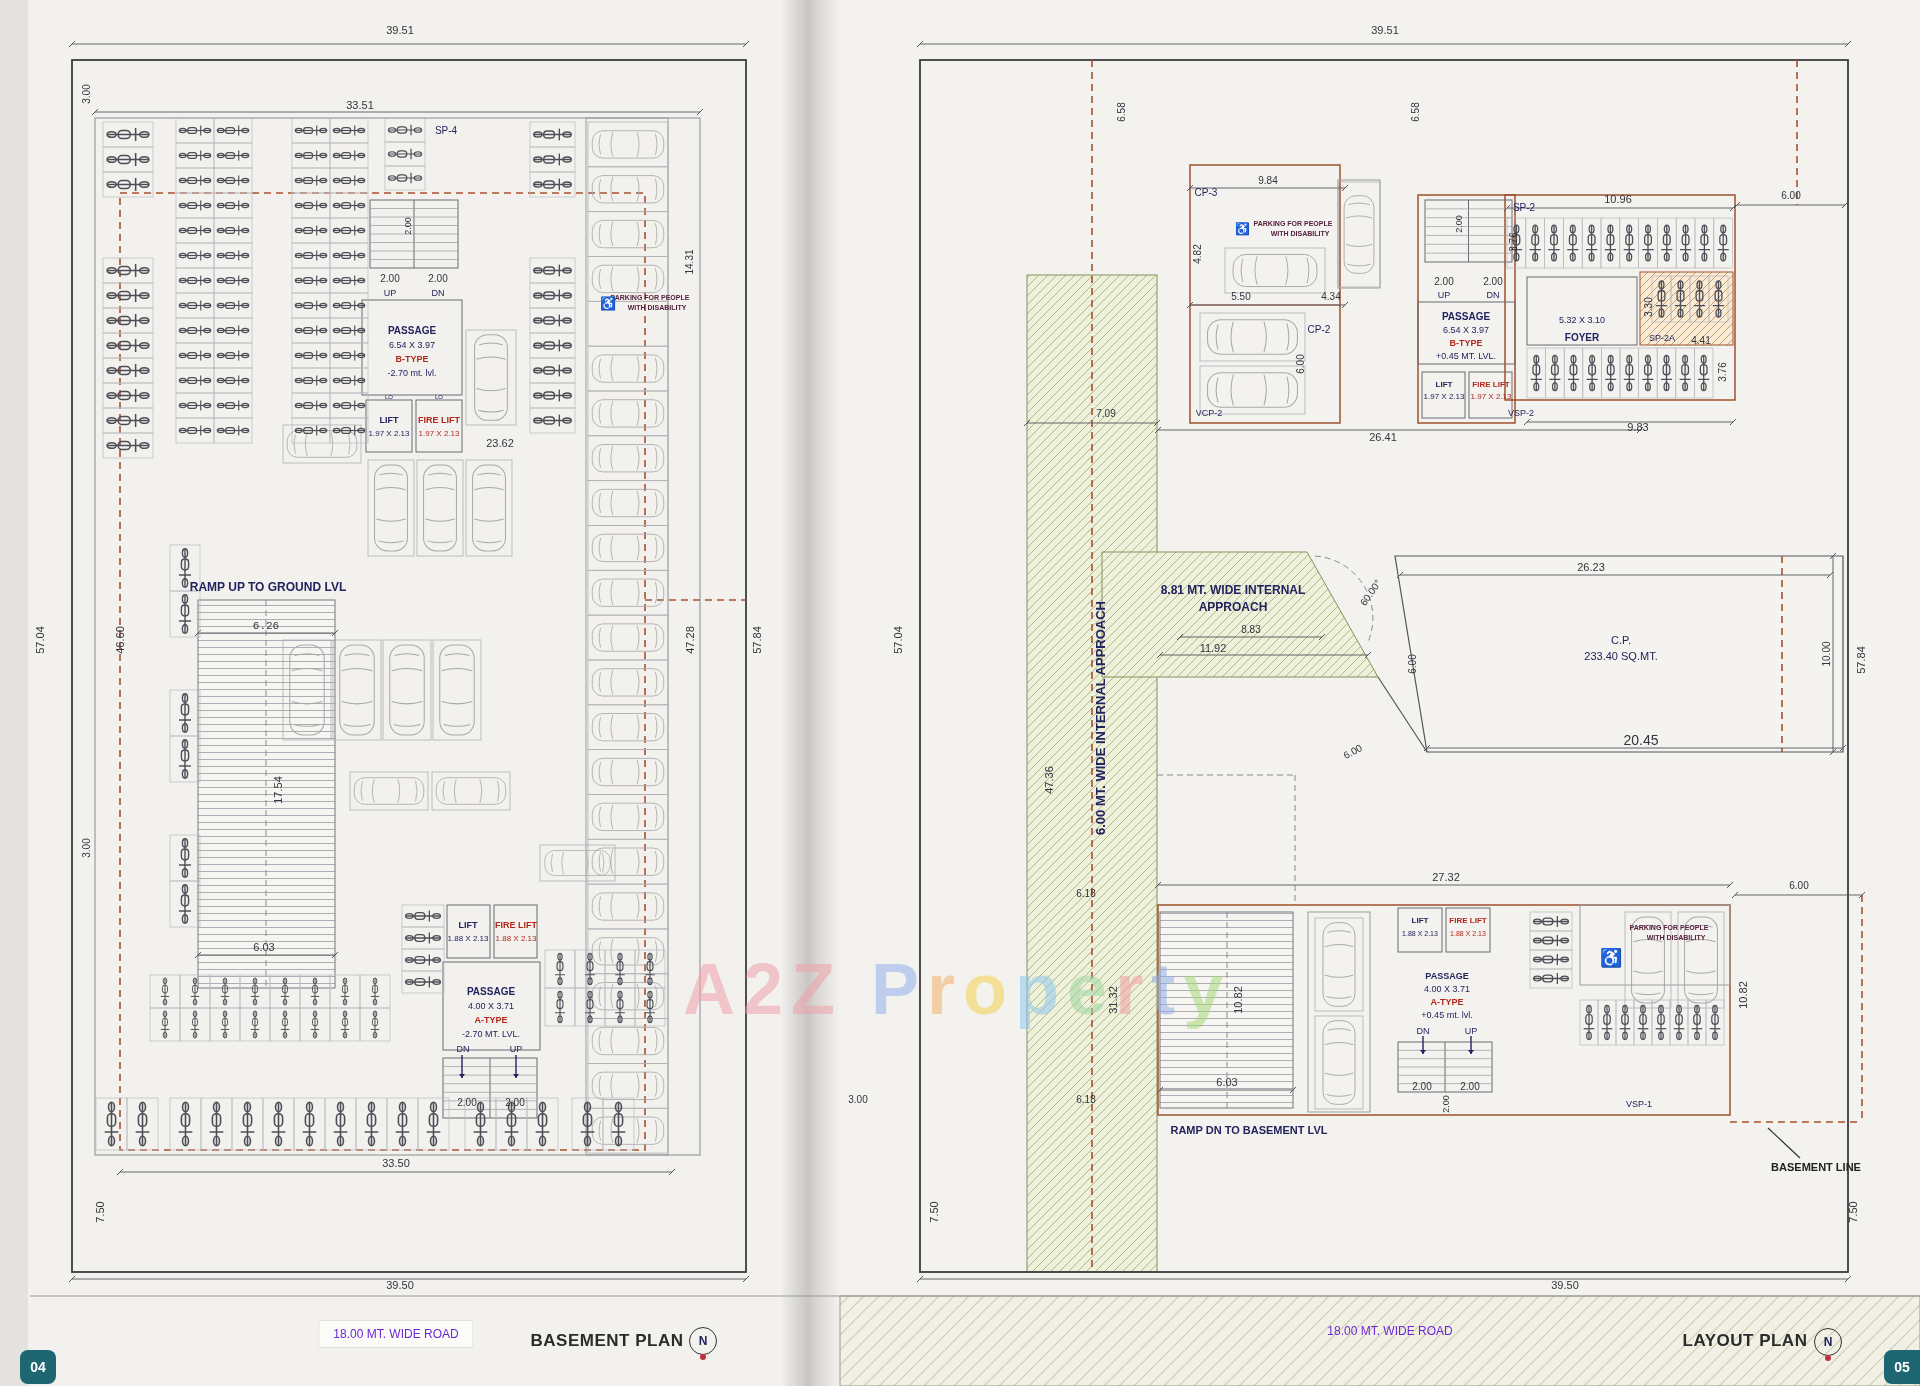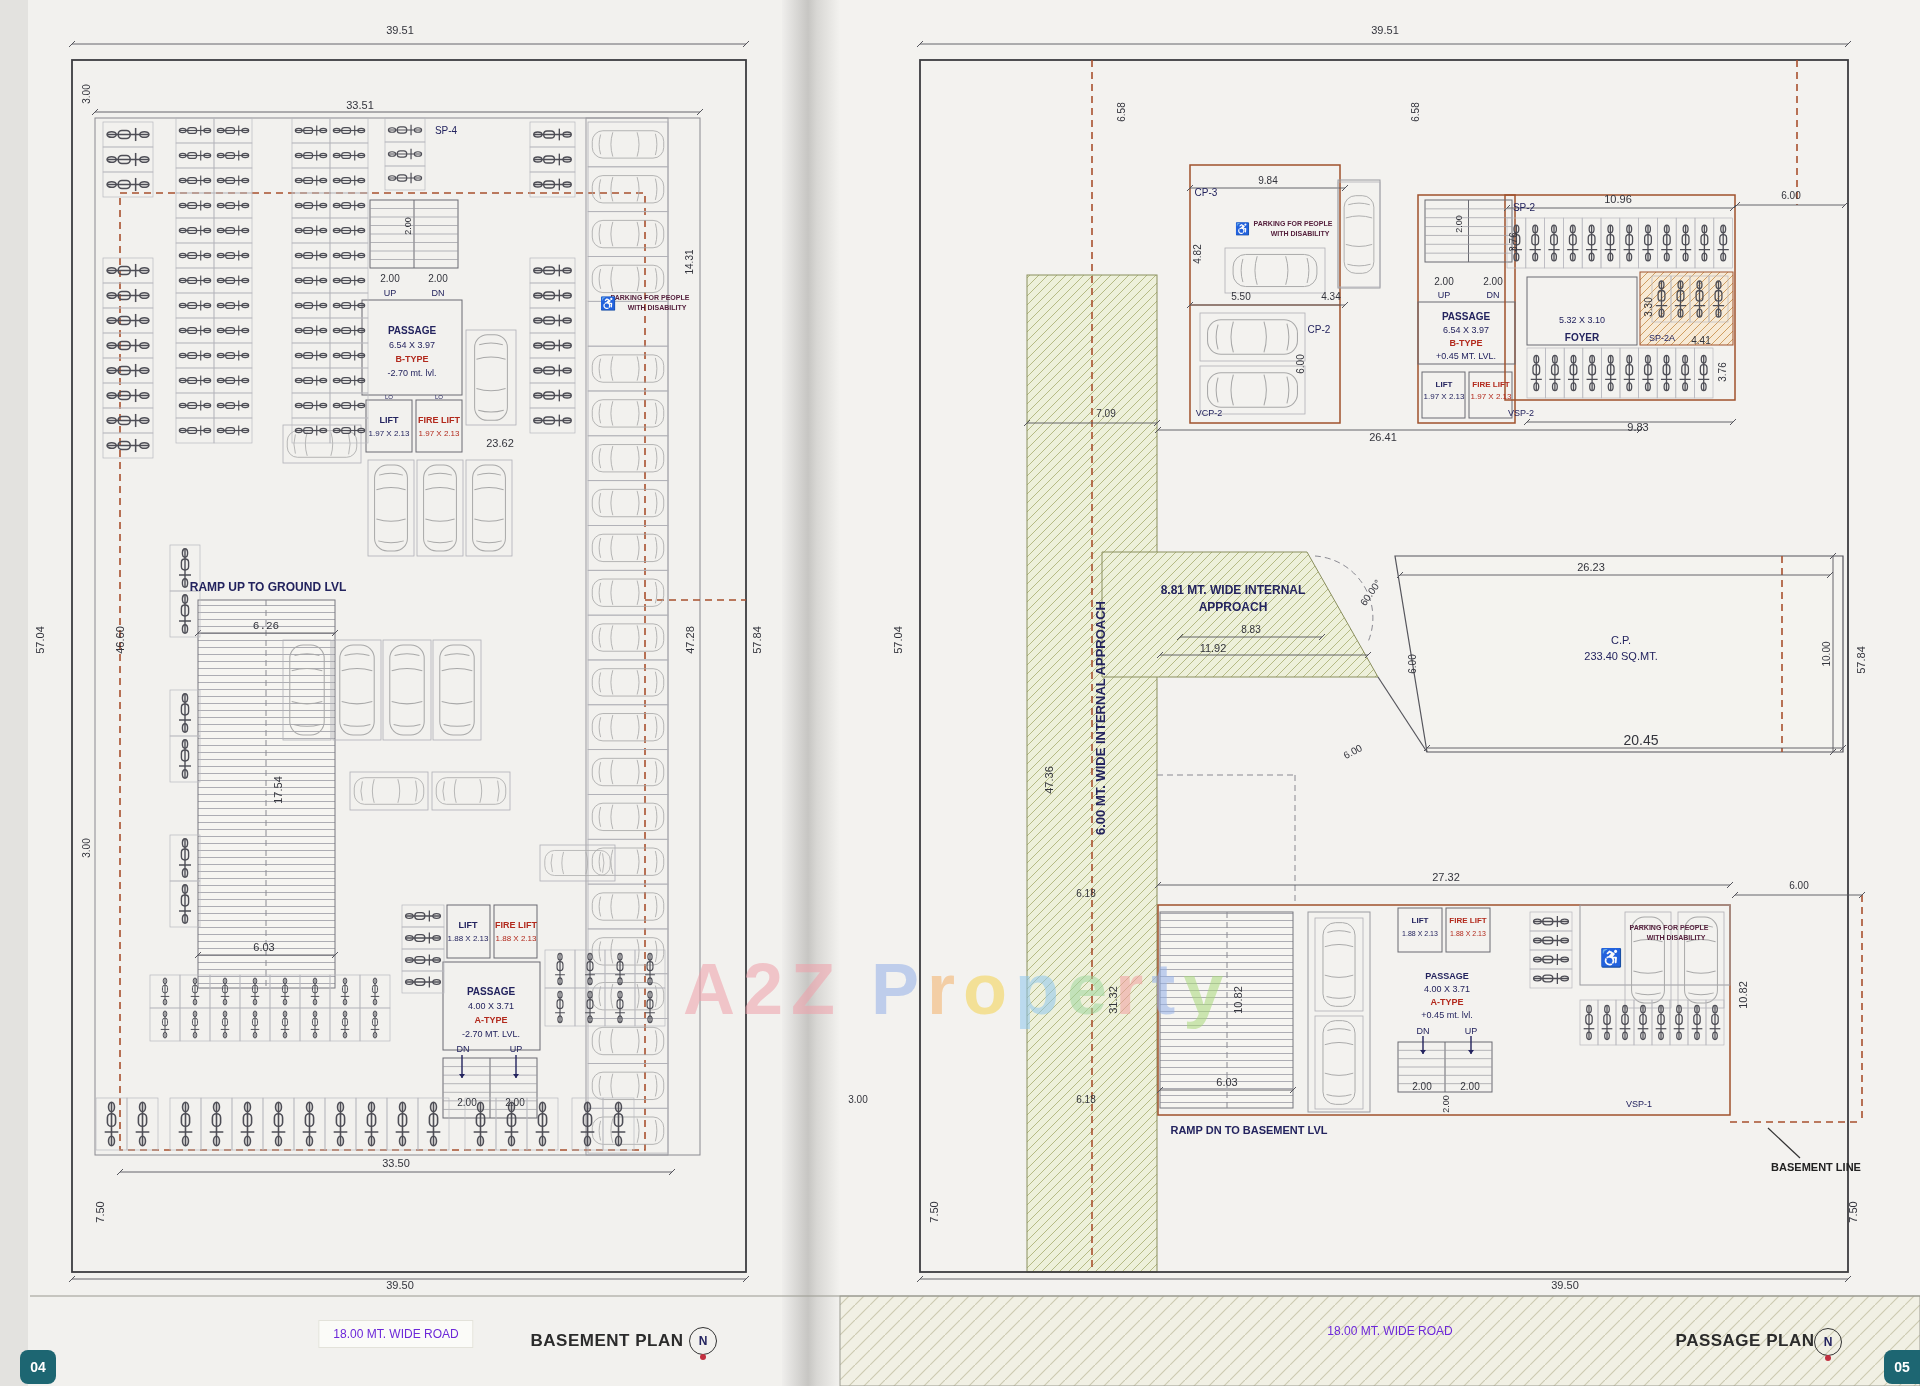--- a/index.html
+++ b/index.html
@@ -1058,21 +1058,21 @@
           <use href="#sym-bike" x="-21.5" y="-8" width="43" height="16"></use>
         </g>
       </g>
   </svg>
 
   <div id="wm1"><span style="color: rgb(240, 160, 170);">A</span><span style="color: rgb(240, 160, 170);">2</span><span style="color: rgb(240, 160, 170);">Z</span><span style="color: rgb(187, 187, 187);"> </span><span style="color: rgb(147, 176, 232);">P</span><span style="color: rgb(244, 178, 106);">r</span><span style="color: rgb(243, 211, 79);">o</span><span style="color: rgb(143, 199, 238);">p</span><span style="color: rgb(159, 216, 159);">e</span><span style="color: rgb(244, 160, 160);">r</span><span style="color: rgb(147, 176, 232);">t</span><span style="color: rgb(168, 216, 122);">y</span></div>
 
   <div class="roadlbl" id="roadlblL" style="left:396px;top:1334px;">18.00 MT. WIDE ROAD</div>
   <div class="roadlbl" id="roadlblR" style="left:1390px;top:1331px;">18.00 MT. WIDE ROAD</div>
   <div class="title" style="left:607px;top:1341px;">BASEMENT PLAN</div>
-  <div class="title" style="left:1745px;top:1341px;">PASSAGE PLAN</div>
+  <div class="title" style="left:1745px;top:1341px;">LAYOUT PLAN</div>
   <div class="compass" style="left:703px;top:1341px;">
     <span>N</span>
   </div>
   <div class="compass" style="left:1828px;top:1342px;">
     <span>N</span>
   </div>
   <div class="badge" id="badgeL" style="left:20px;top:1350px;">04</div>
   <div class="badge" id="badgeR" style="left:1884px;top:1350px;">05</div>
 <span class="lbl" style="left: 400px; top: 30px; font-size: 11px; transform: translate(-50%, -50%) rotate(0deg);">39.51</span>
     <span class="lbl" style="left: 40px; top: 640px; font-size: 11px; transform: translate(-50%, -50%) rotate(-90deg);">57.04</span>

